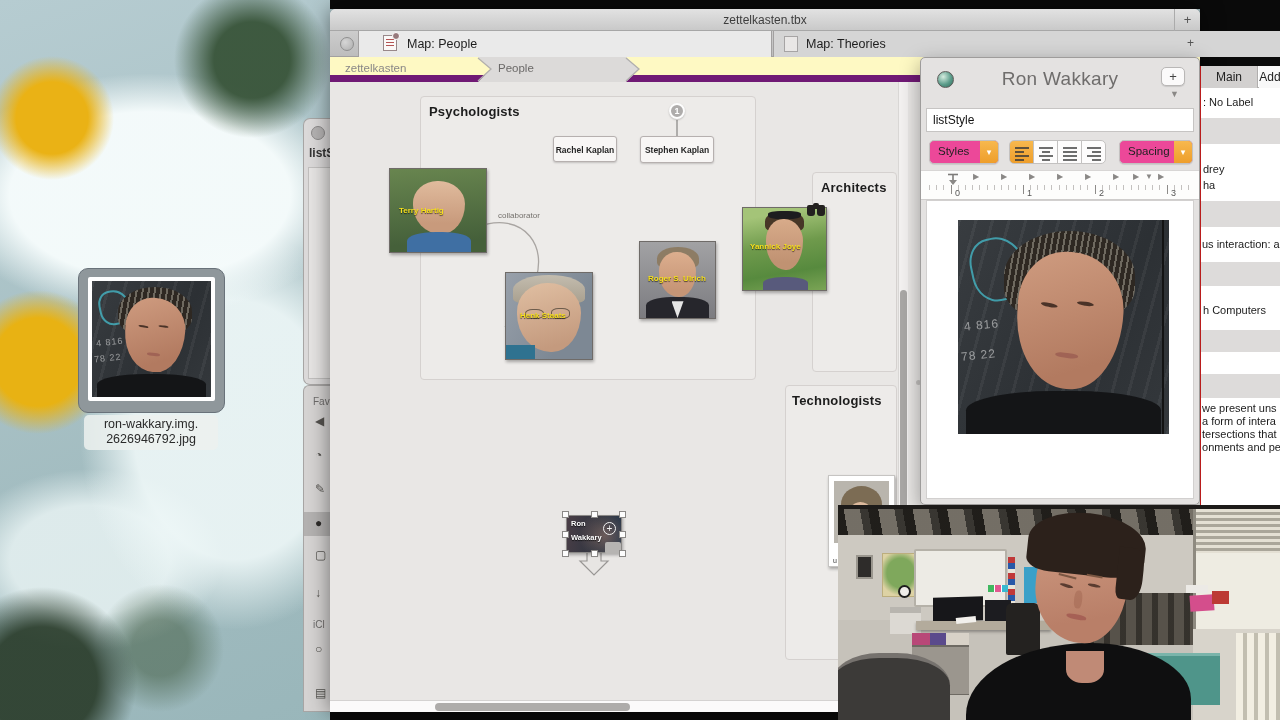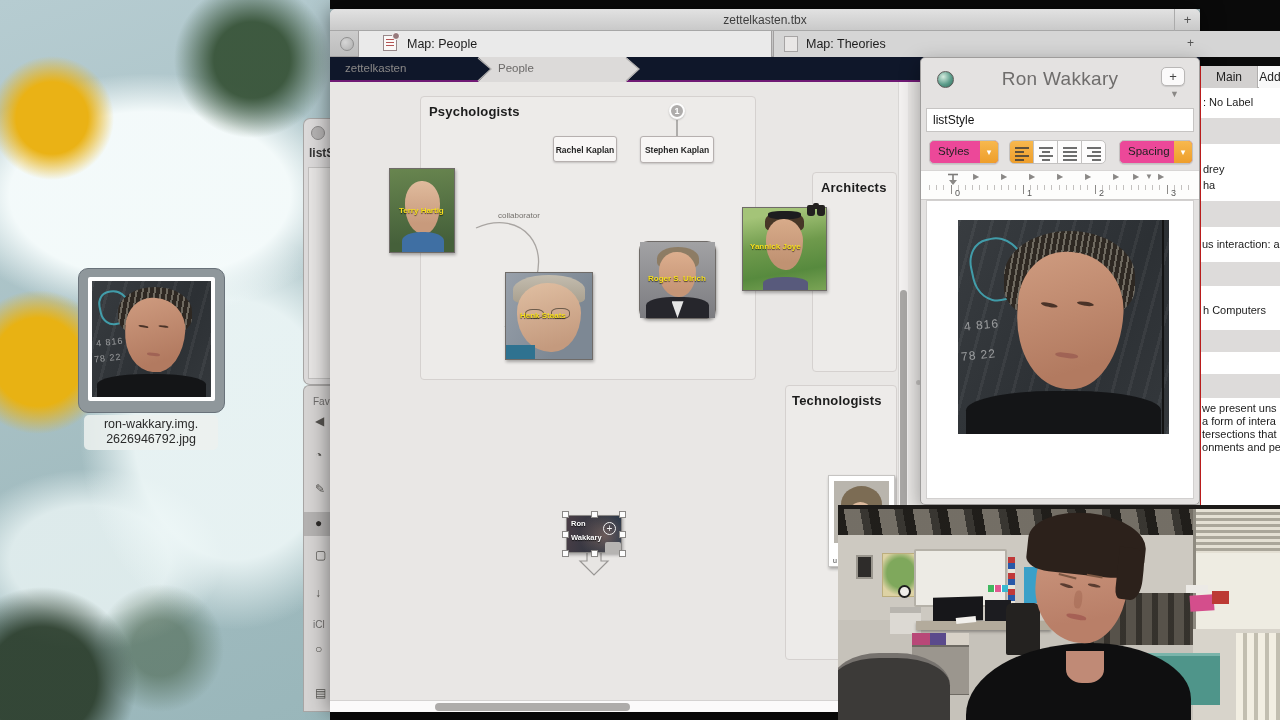--- a/index.html
+++ b/index.html
@@ -61,21 +61,21 @@
   .tabcircle { position:absolute; left:10px; top:6px; width:14px; height:14px; border-radius:50%; background:radial-gradient(circle at 35% 35%, #d6d6d6,#aeaeae); border:1px solid #8f8f8f; }
   .tab { position:absolute; top:0; height:26px; border-left:1px solid #a2a0a0; border-right:1px solid #a2a0a0; }
   .tab.active { left:28px; width:414px; background:#eaeaea; }
   .tab.inactive { left:443px; width:729px; background:#d5d5d5; }
   .tab .tlabel { position:absolute; top:6px; font-size:12.5px; color:#1d1d1d; }
   .doc-icon { position:absolute; width:14px; height:16px; background:#fbf9f8; border:1px solid #98888a; }
   .doc-lines { position:absolute; left:2px; right:2px; top:3px; height:9px; background:repeating-linear-gradient(#b45454 0 1px, transparent 1px 3px); }
   .doc-i { position:absolute; right:-4px; top:-4px; width:8px; height:8px; border-radius:50%; background:#97797c; border:1px solid #fff; }
   .doc-icon.gray { background:#e9e7e6; border-color:#a6a4a4; }
   .tabbar-plus { position:absolute; right:6px; top:5px; font-size:12px; color:#555; }
-  .crumbbar { position:absolute; left:0; top:48px; width:100%; height:25px; background:#0f172a; border-bottom:2px solid #701a75; }
+  .crumbbar { position:absolute; left:0; top:48px; width:100%; height:25px; background:#fef9c3; border-bottom:7px solid #701a75; }
   .crumb { position:absolute; top:5px; font-size:11.5px; }
 
   
   .canvas { position:absolute; left:0; top:73px; width:100%; height:618px; background:#e9e7e5; overflow:hidden; }
   .group { position:absolute; background:#edebe9; border:1px solid #d5d1cf; border-radius:4px;text-align:center; }
   .group .gtitle { position:absolute; left:8px; top:7px; font-size:13px; font-weight:bold; color:#1c1c1c; letter-spacing:.2px; }
   .tnode { position:absolute; background:#f8f6f5; border:1px solid #b6b0af; border-radius:3px; box-shadow:0 1px 2px rgba(0,0,0,.18); text-align:center; font-size:8.5px; font-weight:bold; color:#262626; }
   .badge1 { position:absolute; width:16px; height:16px; border-radius:50%; background:#aeacab; border:2px solid #fdfdfd; color:#fff; font-size:9px; font-weight:bold; text-align:center; line-height:13px; box-shadow:0 1px 2px rgba(0,0,0,.2); }
   .pnode { position:absolute; overflow:visible; border:1px solid #6f6b68; box-shadow:1px 2px 3px rgba(0,0,0,.3); }
   .pnode .ph { position:absolute; inset:0; overflow:hidden; }
@@ -232,40 +232,40 @@
         <line x1="347" y1="38" x2="347" y2="54" stroke="#9a9896" stroke-width="1.5"></line>
         <path d="M146,146 C192,126 226,166 199,212 C190,227 182,237 175,245" fill="none" stroke="#a9a5a2" stroke-width="1.3"></path>
         <polygon points="257,470 271,470 271,479 278,479 264,493 250,479 257,479" fill="#e7e5e3" stroke="#989694" stroke-width="1.2"></polygon>
       </svg>
       <span class="linklbl" style="left:168px; top:129px;">collaborator</span>
 
       <div class="tnode" style="left:223px; top:54px; width:64px; height:26px; line-height:26px;">Rachel Kaplan</div>
       <div class="tnode" style="left:310px; top:54px; width:74px; height:27px; line-height:27px;">Stephen Kaplan</div>
       <div class="badge1" style="left:339px; top:21px;">1</div>
 
-      <div class="pnode" style="left:59px; top:86px; width:66px; height:85px;">
+      <div class="pnode" style="left:59px; top:86px; width:98px; height:85px;">
         <div class="ph ph-terry">
           <div class="face" style="left:24%; top:14%; width:54%; height:64%; background:linear-gradient(#e0bb9d,#c89a7c 80%);"></div>
           <div style="position:absolute; left:18%; bottom:0; width:66%; height:24%; background:#3f6fa3; border-radius:45% 45% 0 0;"></div>
         </div>
         <span class="plabel" style="left:9px; top:45%;">Terry Hartig</span>
       </div>
 
       <div class="pnode" style="left:175px; top:190px; width:88px; height:88px;">
         <div class="ph ph-henk">
           <div style="position:absolute; left:8%; top:2%; width:84%; height:34%; background:linear-gradient(#c3bcae,#a89f8e); border-radius:50% 50% 20% 20%;"></div>
           <div class="face" style="left:13%; top:12%; width:74%; height:80%; background:linear-gradient(165deg,#e0bfa2,#c49a7e 85%);"></div>
           <div style="position:absolute; left:22%; top:42%; width:22%; height:12%; border:1.5px solid #6d5c4c; border-radius:40%;"></div>
           <div style="position:absolute; left:52%; top:41%; width:22%; height:12%; border:1.5px solid #6d5c4c; border-radius:40%;"></div>
           <div style="position:absolute; left:0; bottom:0; width:34%; height:16%; background:#2f7290;"></div>
         </div>
         <span class="plabel" style="left:14px; top:44%;">Henk Staats</span>
       </div>
 
-      <div class="pnode" style="left:309px; top:159px; width:77px; height:78px;border-radius:9px;">
+      <div class="pnode" style="left:309px; top:159px; width:77px; height:78px;">
         <div class="ph ph-roger">
           <div style="position:absolute; left:22%; top:6%; width:56%; height:30%; background:#8d7c64; border-radius:50% 50% 30% 30%;"></div>
           <div class="face" style="left:25%; top:13%; width:50%; height:60%; background:linear-gradient(#dcae8e,#c69576 85%);"></div>
           <div style="position:absolute; left:8%; bottom:0; width:84%; height:28%; background:#26262c; border-radius:40% 40% 0 0;"></div>
           <div style="position:absolute; left:42%; bottom:0; width:16%; height:22%; background:#e6e6e6; clip-path:polygon(0 0,100% 0,50% 100%);"></div>
         </div>
         <span class="plabel" style="left:8px; top:42%;">Roger S. Ulrich</span>
       </div>
 
       <div class="pnode" style="left:412px; top:125px; width:85px; height:84px;">

